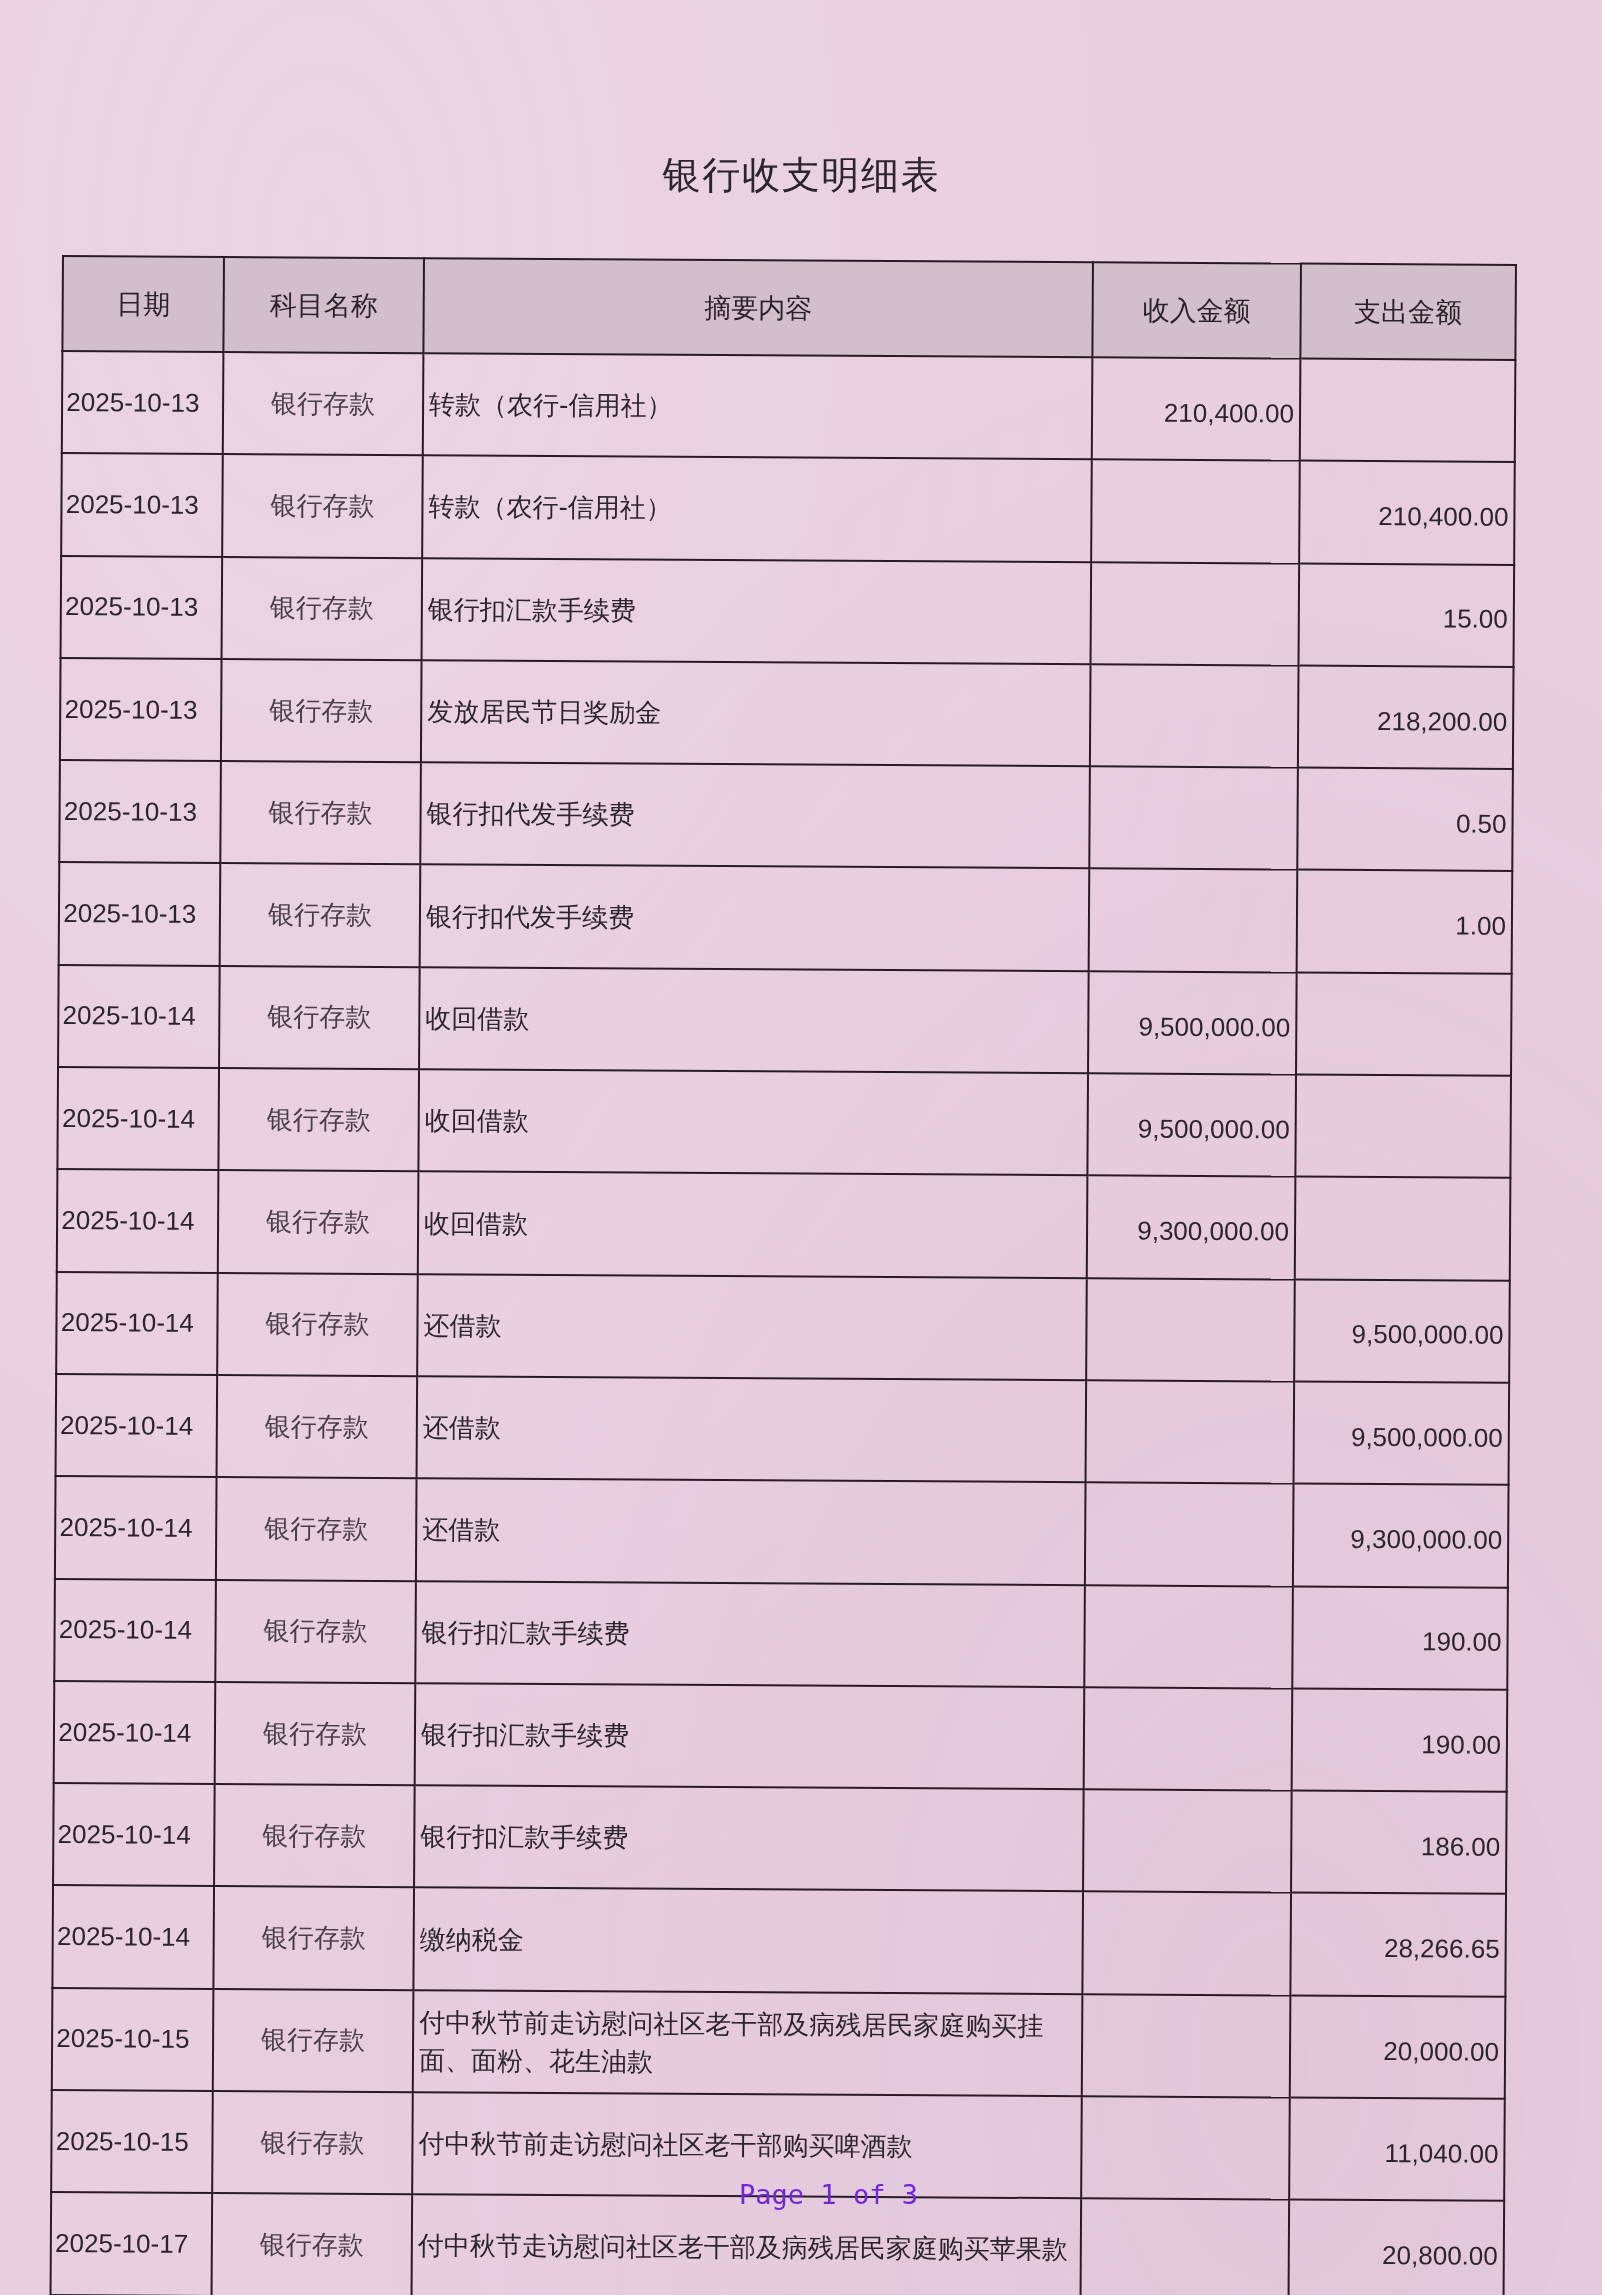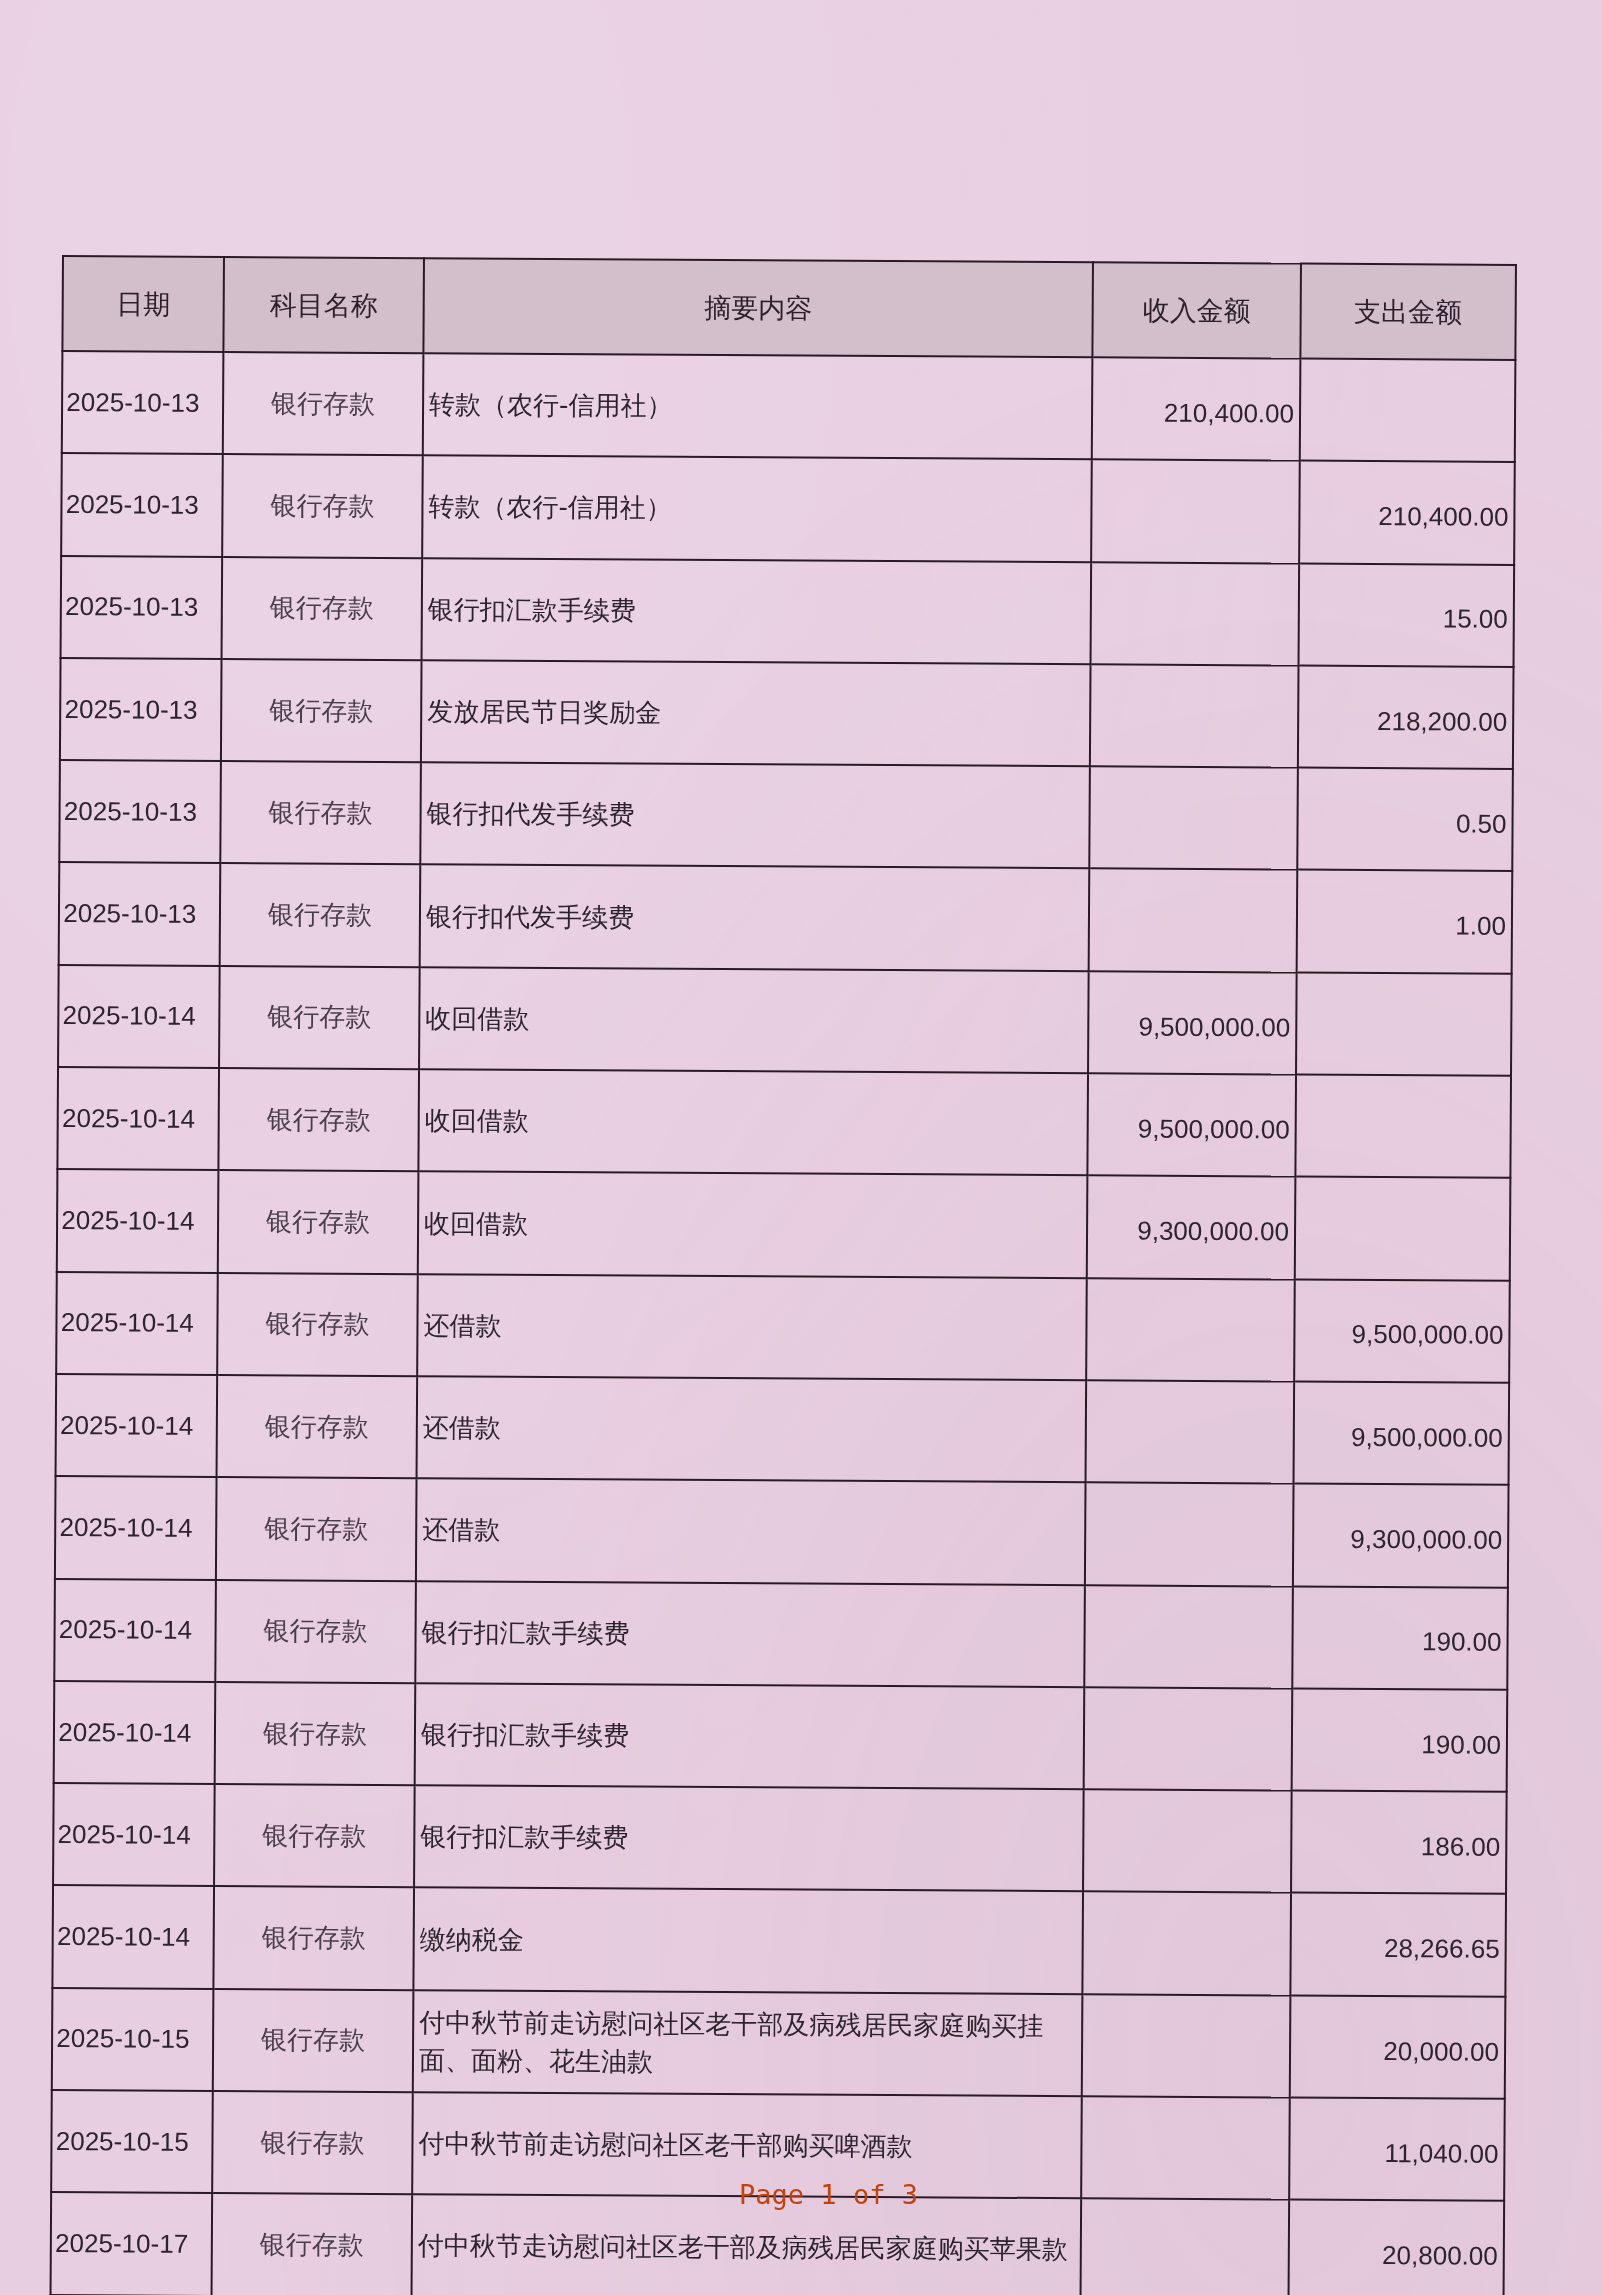--- a/index.html
+++ b/index.html
@@ -105,29 +105,30 @@
   col.col-income { width: 208px; }
   col.col-expense { width: 215px; }
   .page-footer {
     position: absolute;
     left: 0;
     width: 1599px;
     top: 2179px;
     text-align: center;
     font-family: "DejaVu Sans Mono", monospace;
     font-size: 27px;
-    color: #c2410c;
+    color: #6d28d9;
     padding-left: 58px;
     box-sizing: border-box;
   }
 </style>
 </head>
 <body>
 
 <div class="page">
+  <div class="doc-title">银行收支明细表</div>
 
   <table class="ledger">
     <colgroup>
       <col class="col-date">
         <col class="col-account">
         <col class="col-summary">
         <col class="col-income">
         <col class="col-expense">
     </colgroup>
     <thead>

